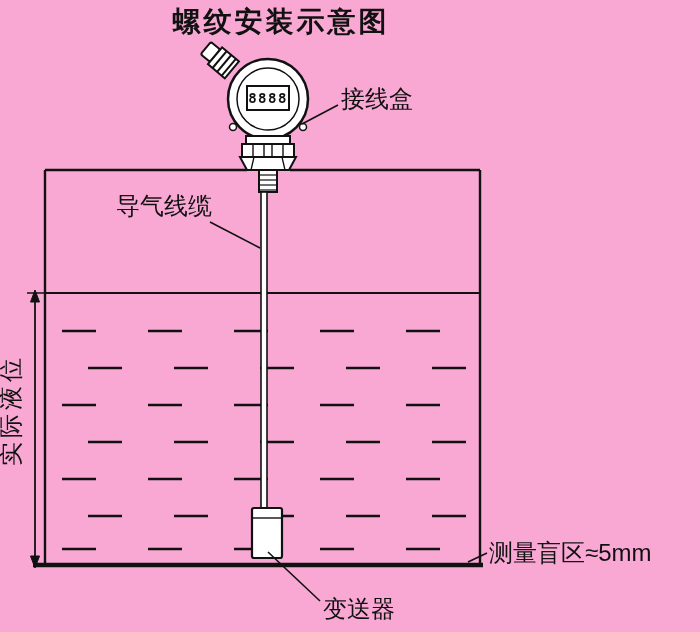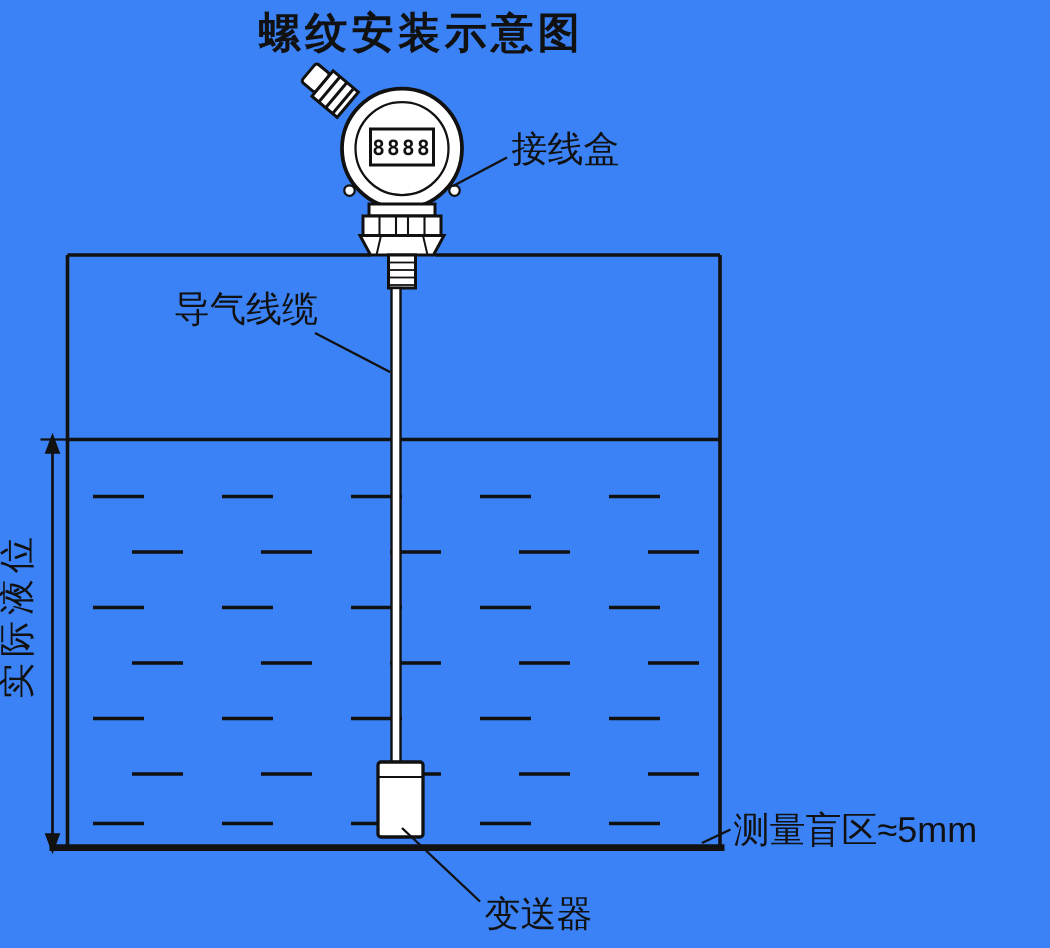--- a/index.html
+++ b/index.html
@@ -5,21 +5,21 @@
   html, body {
     margin: 0;
     padding: 0;
     background: #ffffff;
     font-family: "Liberation Sans", sans-serif;
   }
   .stage {
     position: relative;
     width: 700px;
     height: 632px;
-    background: #3b82f6;
+    background: #f9a8d4;
     overflow: hidden;
   }
   svg text {
     fill: #111111;
   }
   .cjk-label {
     font-family: "Liberation Sans", sans-serif;
     font-size: 24px;
   }
   .title-text {

